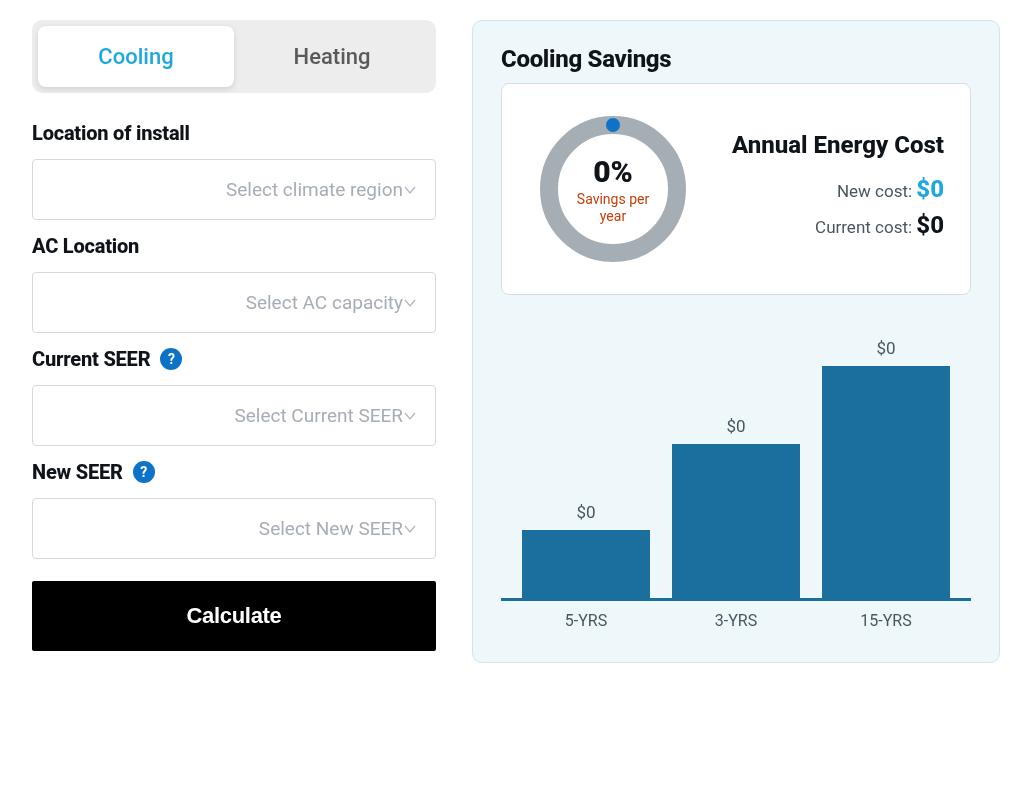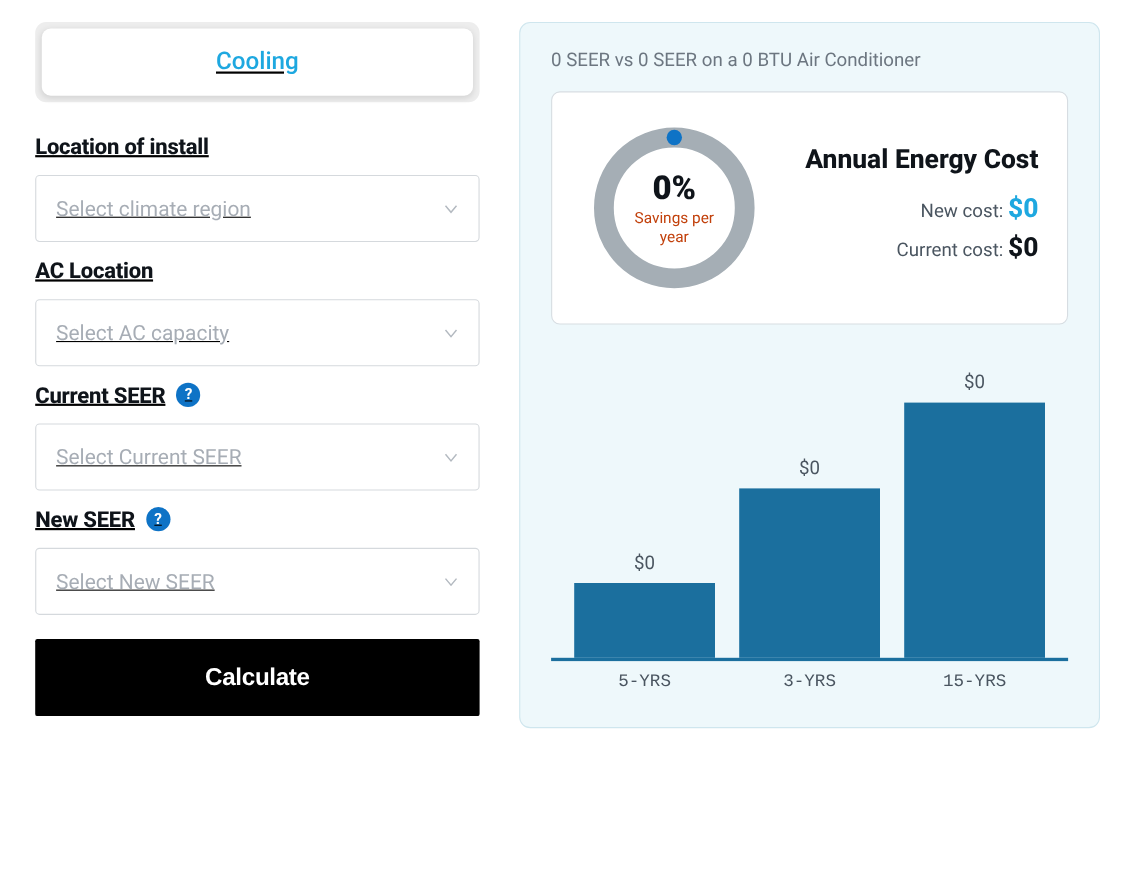--- a/index.html
+++ b/index.html
@@ -7,21 +7,21 @@
     font-family: -apple-system, BlinkMacSystemFont, "Segoe UI", Roboto, Helvetica, Arial, sans-serif;
     background: #fff;
     padding: 20px 32px;
     width: 1024px;
   }
   .layout {
     display: flex;
     gap: 36px;
     align-items: flex-start;
   }
-  .left-col { width: 404px; flex: none; text-decoration: underline; }
+  .left-col { width: 404px; flex: none; }
   .right-col { flex: 1; }
 
   
   .tab-bar {
     display: flex;
     background: #ededed;
     border-radius: 10px;
     padding: 6px;
     margin-bottom: 28px;
   }
@@ -67,21 +67,21 @@
   .select {
     width: 100%;
     border: 1px solid #d5d9dd;
     border-radius: 4px;
     padding: 18px 18px;
     font-size: 19px;
     color: #a7adb5;
     background: #fff;
     display: flex;
     align-items: center;
-    justify-content: space-between;
+    justify-content: flex-end;
     cursor: pointer;
   }
   .chevron {
     width: 14px; height: 14px;
     display: inline-block;
   }
   .chevron svg { display:block; }
 
   .calc-btn {
     width: 100%;
@@ -173,38 +173,38 @@
     margin-bottom: 8px;
   }
   .bar {
     width: 128px;
     background: #1b6f9e;
   }
   .xlabels {
     display: flex;
     justify-content: space-around;
     padding: 10px 10px 0 10px;
-    font-family: Liberation Mono, monospace;
   }
   .xlabel {
     width: 150px;
     text-align: center;
     font-size: 16px;
     color: #4a5560;
   }
 </style>
 </head>
 <body>
 
 <div class="layout">
 
   <div class="left-col">
 
     <div class="tab-bar">
       <div class="tab active">Cooling</div>
+      <div class="tab">Heating</div>
     </div>
 
     <div class="form-group">
       <div class="form-label">
         <span>Location of install</span>
       </div>
       <div class="select">
         <span>Select climate region</span>
         <span class="chevron">
           <svg viewBox="0 0 14 14" width="14" height="14">
@@ -256,21 +256,21 @@
             </svg>
         </span>
       </div>
     </div>
 
     <button class="calc-btn">Calculate</button>
   </div>
 
   <div class="right-col">
     <div class="results-panel">
-      <div class="results-sub">0 SEER vs 0 SEER on a 0 BTU Air Conditioner</div>
+      <div class="results-title">Cooling Savings</div>
 
       <div class="summary-card">
         <div class="dial-wrap">
           <svg viewBox="0 0 170 170" width="170" height="170">
             <circle cx="85" cy="85" r="64" fill="none" stroke="#a5aeb5" stroke-width="18"></circle>
             <circle cx="85" cy="21" r="7" fill="#0e73c6"></circle>
           </svg>
           <div class="dial-text">
             <div class="dial-pct">0%</div>
             <div class="dial-sub">

